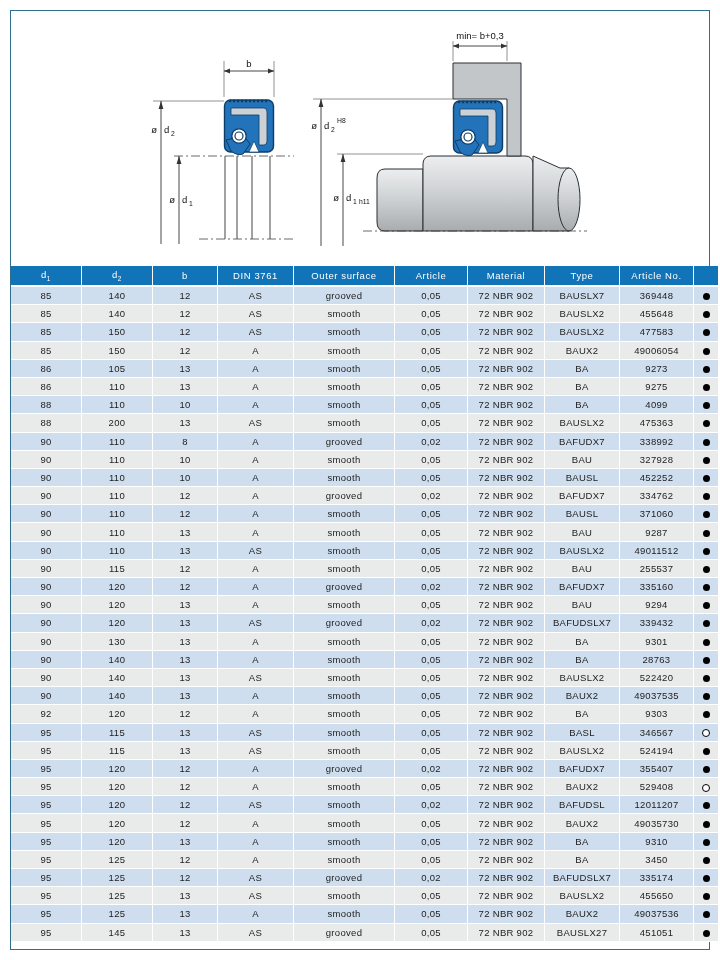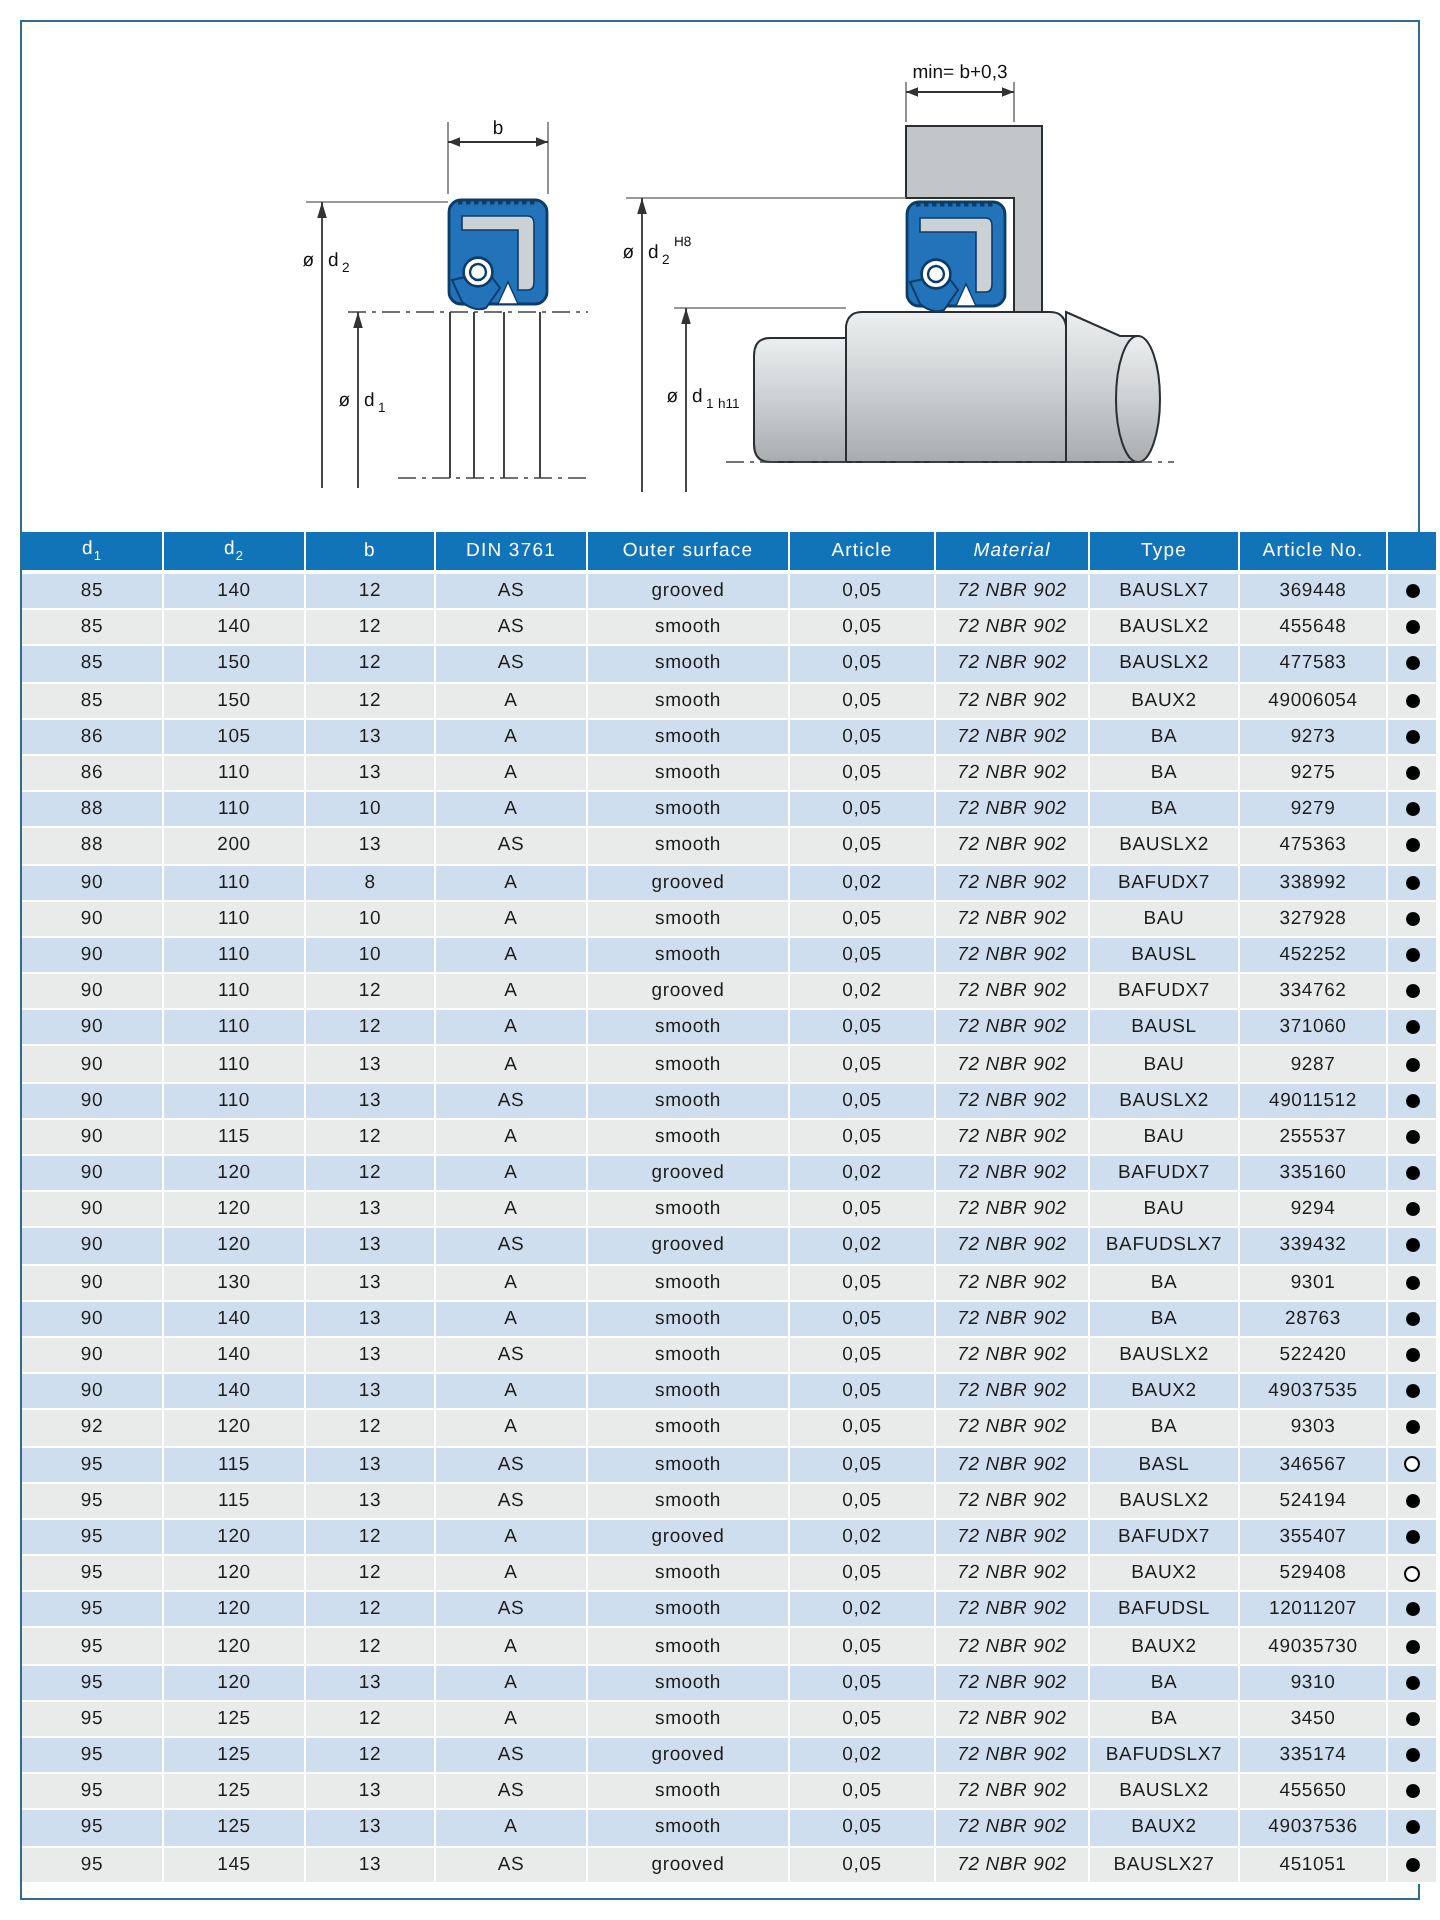--- a/index.html
+++ b/index.html
@@ -35,21 +35,21 @@
   .seal-table tbody tr:nth-child(odd) td  { background:#cfdeee; }
   .seal-table tbody tr:nth-child(even) td { background:#e9eaea; }
 
   
   .seal-table th:nth-child(1),  .seal-table td:nth-child(1)  { width:70px; }
   .seal-table th:nth-child(2),  .seal-table td:nth-child(2)  { width:70px; }
   .seal-table th:nth-child(3),  .seal-table td:nth-child(3)  { width:64px; }
   .seal-table th:nth-child(4),  .seal-table td:nth-child(4)  { width:75px;margin-top:37px; }
   .seal-table th:nth-child(5),  .seal-table td:nth-child(5)  { width:100px; }
   .seal-table th:nth-child(6),  .seal-table td:nth-child(6)  { width:72px; }
-  .seal-table th:nth-child(7),  .seal-table td:nth-child(7)  { width:76px;font-style:italic; }
+  .seal-table th:nth-child(7),  .seal-table td:nth-child(7)  { width:76px; }
   .seal-table th:nth-child(8),  .seal-table td:nth-child(8)  { width:74px; }
   .seal-table th:nth-child(9),  .seal-table td:nth-child(9)  { width:73px;text-align:center; }
   .seal-table th:nth-child(10), .seal-table td:nth-child(10) { width:24px; }
 
   .dot { display:inline-block; width:7px; height:7px; border-radius:50%; vertical-align:middle; }
   .dot.filled { background:#000000; }
   .dot.open   { background:#ffffff; border:1px solid #000000; width:6px; height:6px; }
 
   .dim-label { font-size:9.5px; fill:#111111; }
   .dim-label-small { font-size:6.8px; fill:#111111; }
@@ -246,21 +246,21 @@
           </tr>
           <tr>
             <td>88</td>
             <td>110</td>
             <td>10</td>
             <td>A</td>
             <td>smooth</td>
             <td>0,05</td>
             <td>72 NBR 902</td>
             <td>BA</td>
-            <td>9279</td>
+            <td>4099</td>
             <td><span class="dot filled"></span></td>
           </tr>
           <tr>
             <td>88</td>
             <td>200</td>
             <td>13</td>
             <td>AS</td>
             <td>smooth</td>
             <td>0,05</td>
             <td>72 NBR 902</td>

